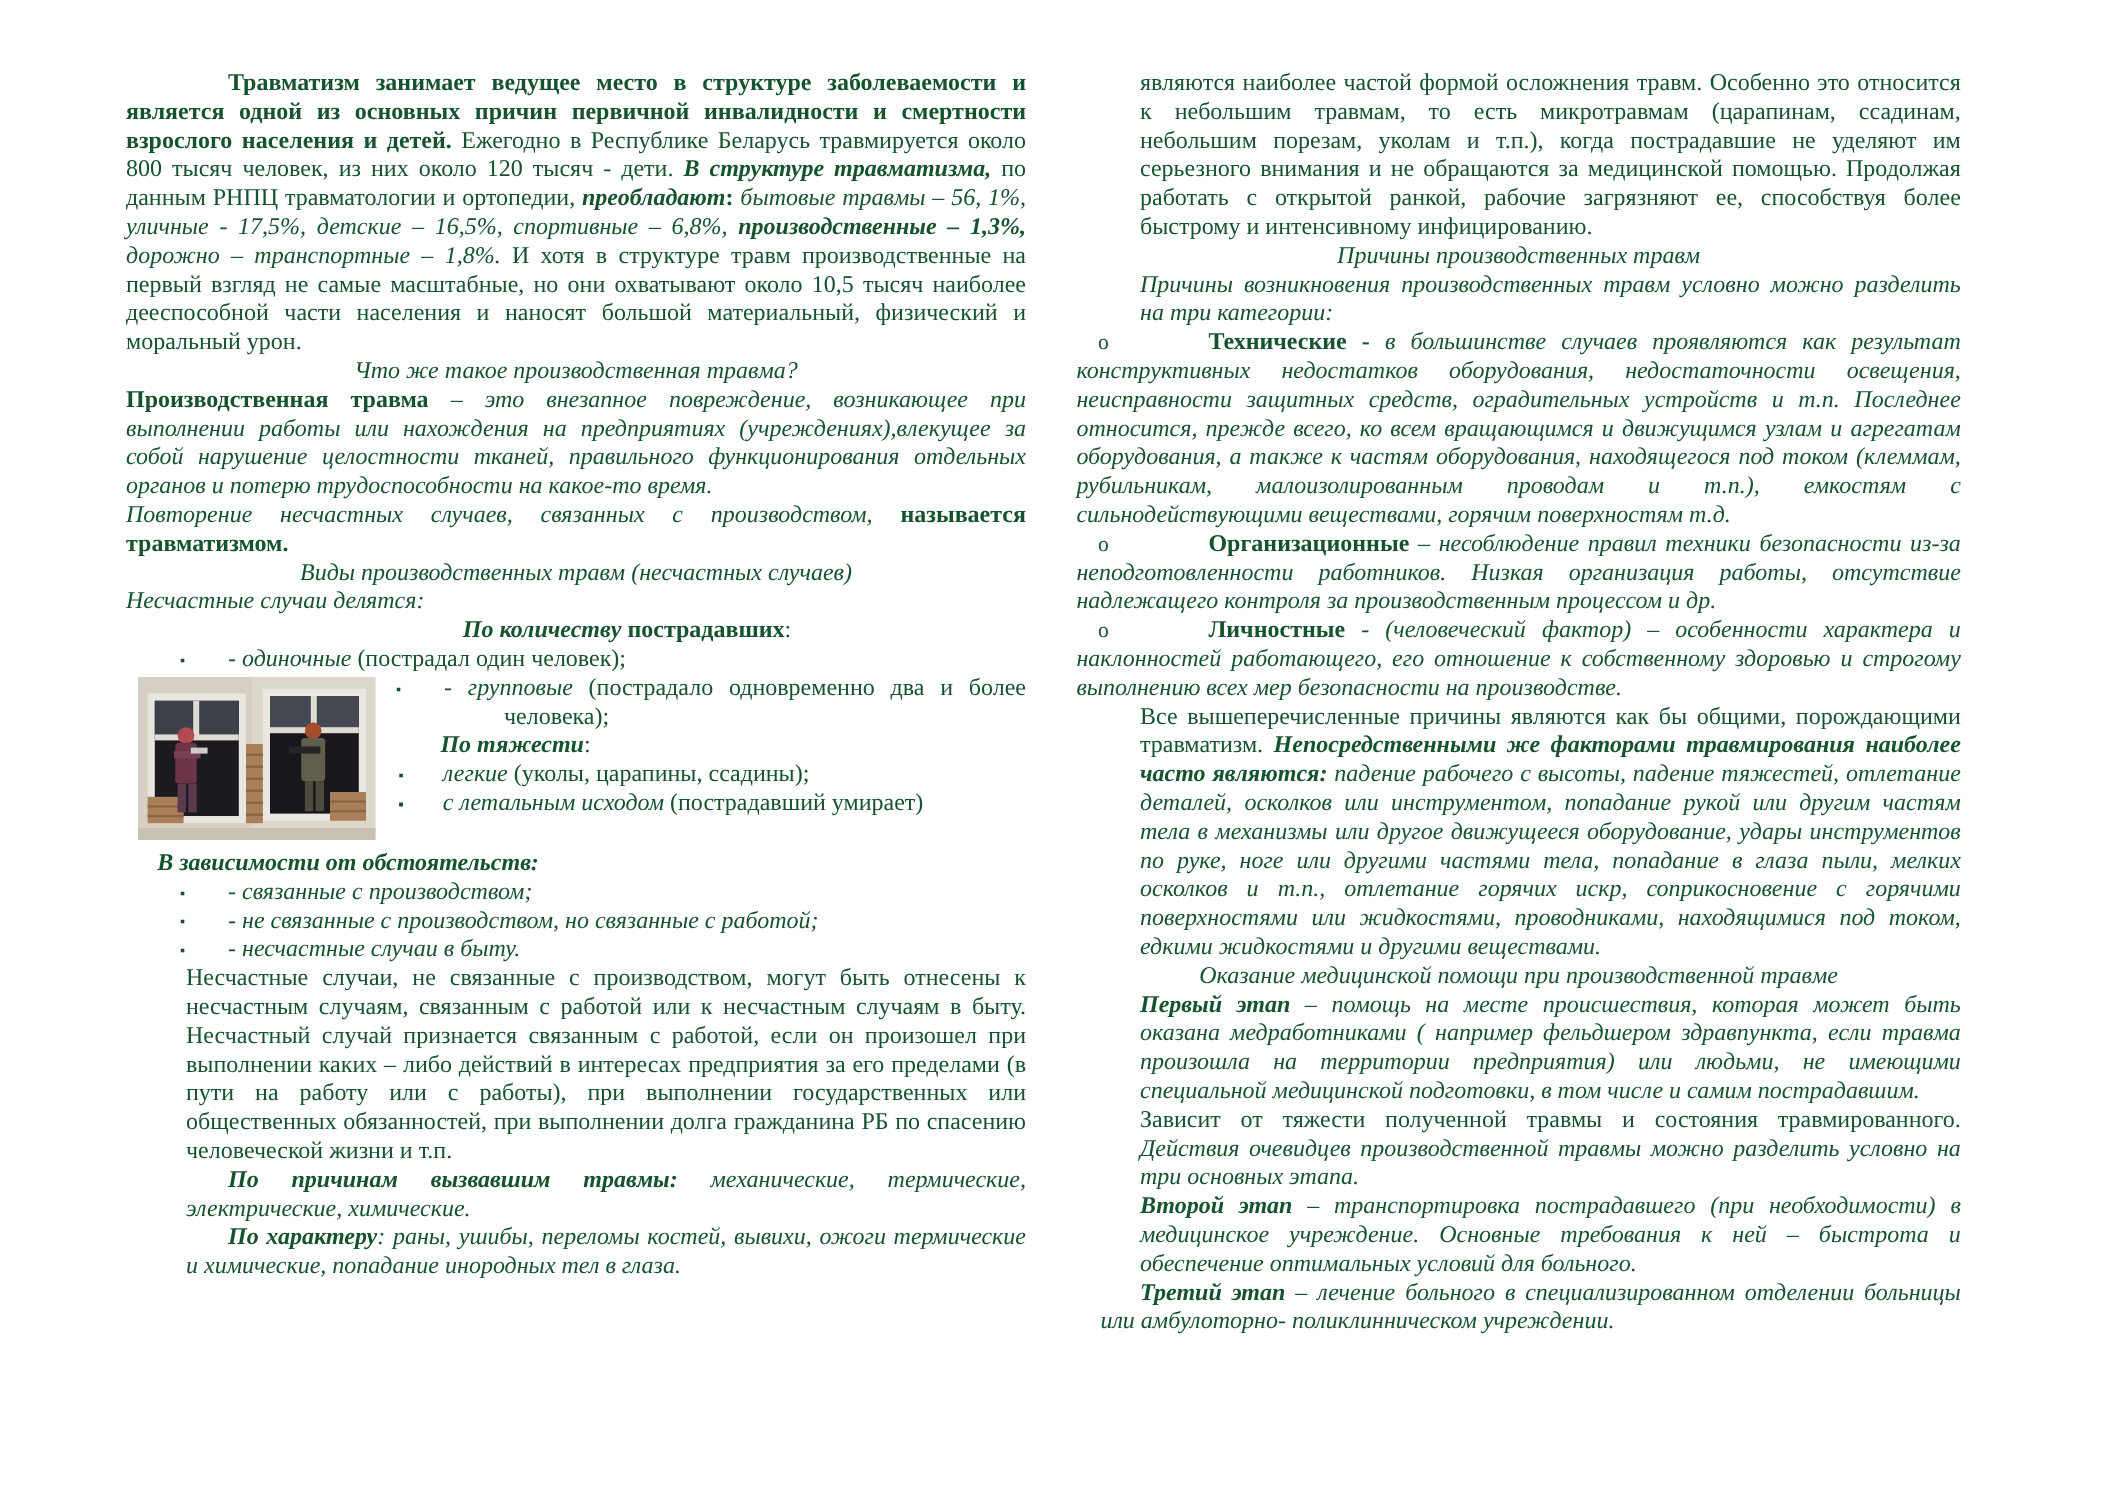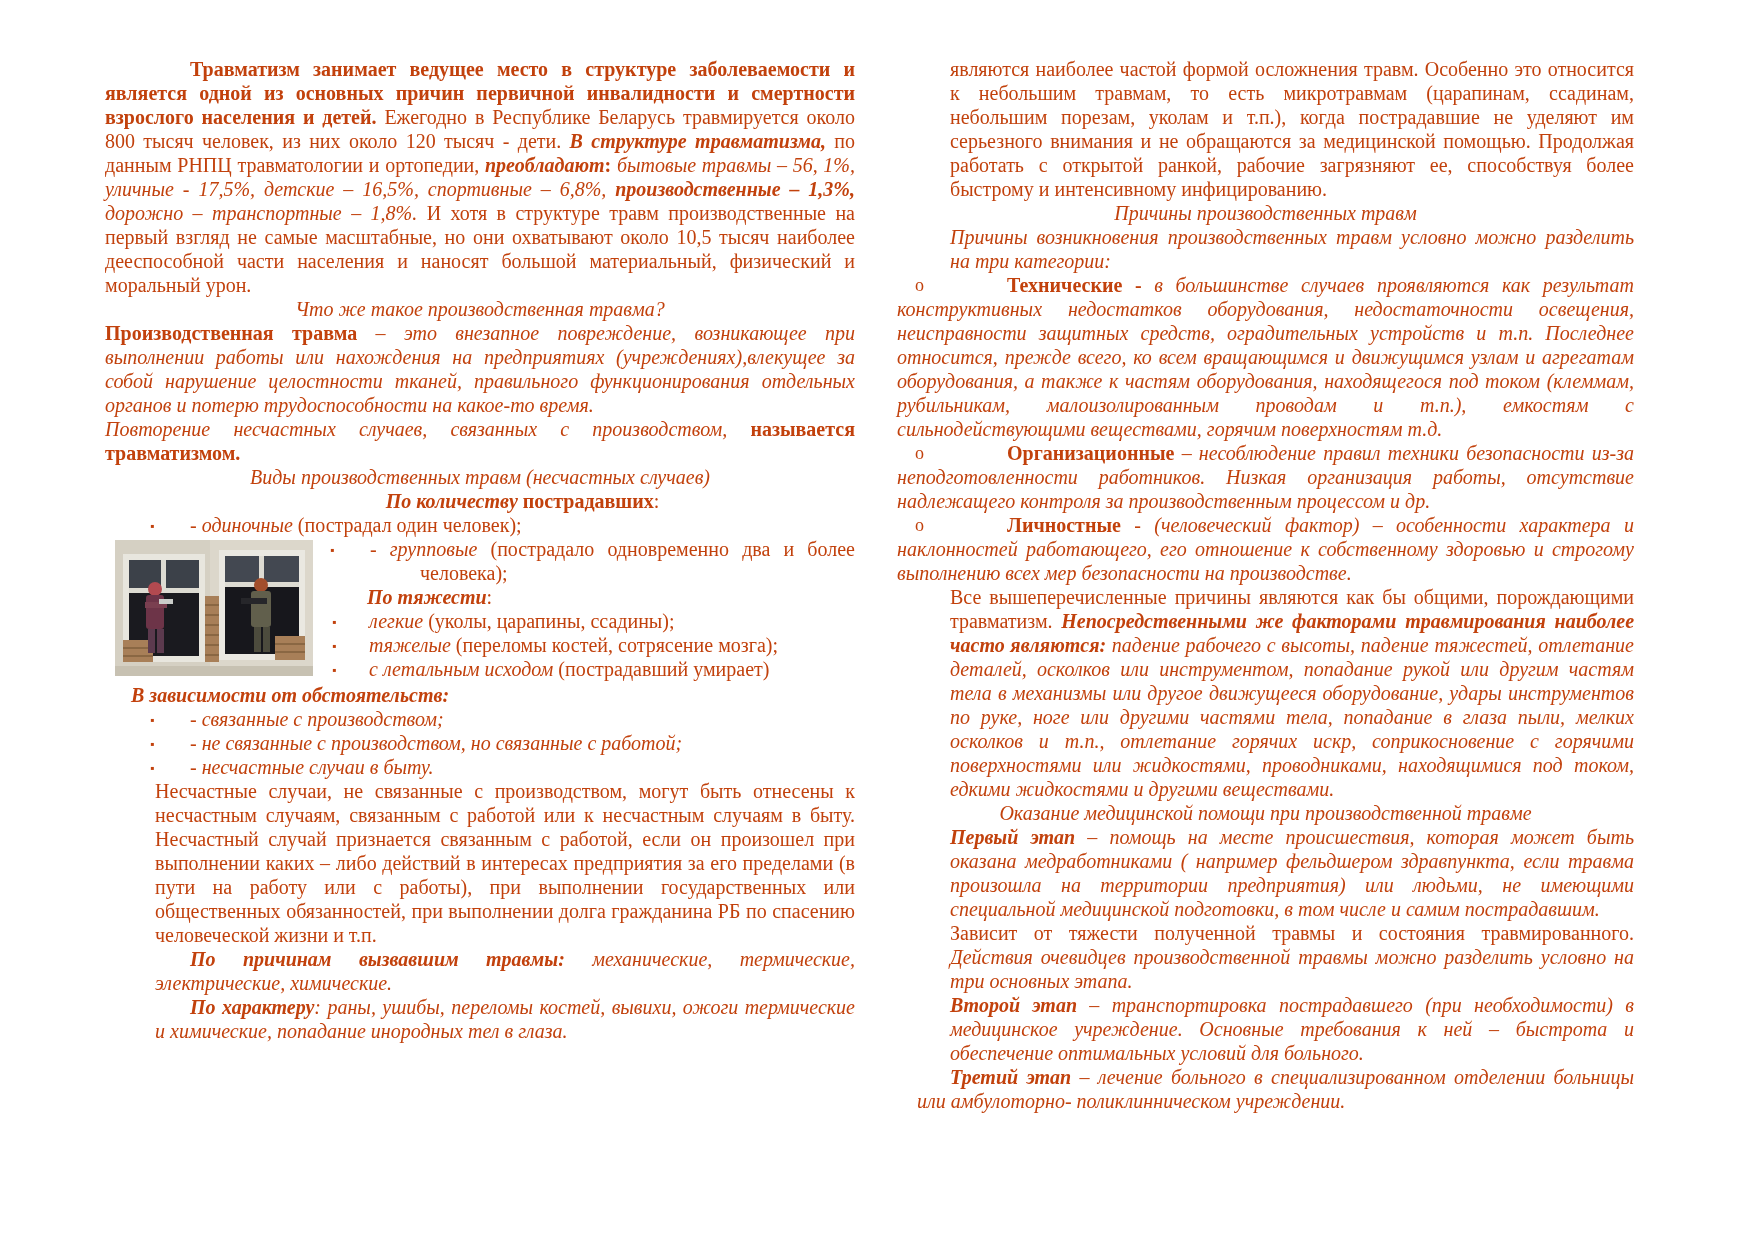--- a/index.html
+++ b/index.html
@@ -1,17 +1,17 @@
 <!DOCTYPE html>
 <html><head>
 <meta charset="utf-8">
 <style>
   html,body{margin:0;padding:0;background:#ffffff;}
   #page{position:relative;width:1755px;height:1241px;background:#ffffff;overflow:hidden;
-        font-family:"Liberation Serif","DejaVu Serif",serif;color:#c2410c;}
+        font-family:"Liberation Serif","DejaVu Serif",serif;color:#14532d;}
   .col{position:absolute;top:57px;font-size:20px;line-height:24px;}
   #colL{left:105px;width:750px;}
   #colR{left:897px;width:737px;}
   p{margin:0;}
   .j{text-align:justify;}
   .center{text-align:center;}
   .bi{font-weight:normal;font-style:italic;}
   .ind85{text-indent:85px;}
   .ind35{text-indent:35px;}
   .ind33{text-indent:33px;}
@@ -44,20 +44,21 @@
 <body>
 
 <div id="page">
 
   <div class="col" id="colL">
     <p class="j ind85"><span class="run-b">Травматизм занимает ведущее место в структуре  заболеваемости и является одной из основных  причин первичной инвалидности и смертности взрослого населения и детей.</span><span class="run-r"> Ежегодно в Республике Беларусь травмируется  около 800 тысяч человек, из них около 120 тысяч - дети. </span><span class="run-bi">В структуре травматизма,</span><span class="run-r"> по данным РНПЦ травматологии и ортопедии, </span><span class="run-bi">преобладают</span><span class="run-b">: </span><span class="run-i">бытовые травмы – 56, 1%, уличные - 17,5%, детские – 16,5%, спортивные – 6,8%, </span><span class="run-bi">производственные – 1,3%,</span><span class="run-i"> дорожно – транспортные – 1,8%.</span><span class="run-r"> И хотя в структуре травм производственные на первый взгляд не самые масштабные, но они охватывают около 10,5 тысяч наиболее дееспособной части населения и наносят большой материальный, физический и моральный урон.</span></p>
     <p class="center bi">Что же такое производственная травма?</p>
     <p class="j"><span class="run-b">Производственная травма</span><span class="run-i"> – это внезапное повреждение, возникающее при выполнении работы или нахождения на предприятиях (учреждениях),влекущее за собой нарушение целостности тканей, правильного функционирования отдельных органов и потерю трудоспособности на какое-то время.</span></p>
     <p class="j"><span class="run-i">Повторение несчастных случаев, связанных с производством, </span><span class="run-b">называется травматизмом.</span></p>
     <p class="center bi">Виды производственных травм (несчастных случаев)</p>
+    <p><span class="run-i">Несчастные случаи делятся:</span></p>
     <p class="ml85"><span class="run-bi">По количеству</span><span class="run-b"> пострадавших</span><span class="run-r">:</span></p>
 
     <div class="lb">
       <span class="mk sq">▪</span>
       <span><span class="run-i">- одиночные</span><span class="run-r"> (пострадал один человек);</span></span>
     </div>
 
     <div class="photorow">
       <svg class="photo" width="198" height="136" viewBox="0 0 198 136" role="img">
         <rect x="0" y="0" width="198" height="136" fill="#d5d0c3"></rect>
@@ -117,21 +118,20 @@
           <span class="mk sq">▪</span>
           <span><span class="run-i">- групповые</span><span class="run-r"> (пострадало одновременно два и более человека);</span></span>
         </div>
         <p class="ml37"><span class="run-bi">По тяжести</span><span class="run-r">:</span></p>
         <div class="lb2">
           <span class="mk sq">▪</span>
           <span><span class="run-i">легкие</span><span class="run-r"> (уколы, царапины, ссадины);</span></span>
         </div>
         <div class="lb2">
           <span class="mk sq">▪</span>
-          <span><span class="run-i">тяжелые</span><span class="run-r"> (переломы костей, сотрясение мозга);</span></span>
         </div>
         <div class="lb2">
           <span class="mk sq">▪</span>
           <span><span class="run-i">с летальным исходом</span><span class="run-r"> (пострадавший умирает)</span></span>
         </div>
       </div>
     </div>
 
     <p class="ml26"><span class="run-bi">В зависимости от обстоятельств:</span></p>
     <div class="lb">

